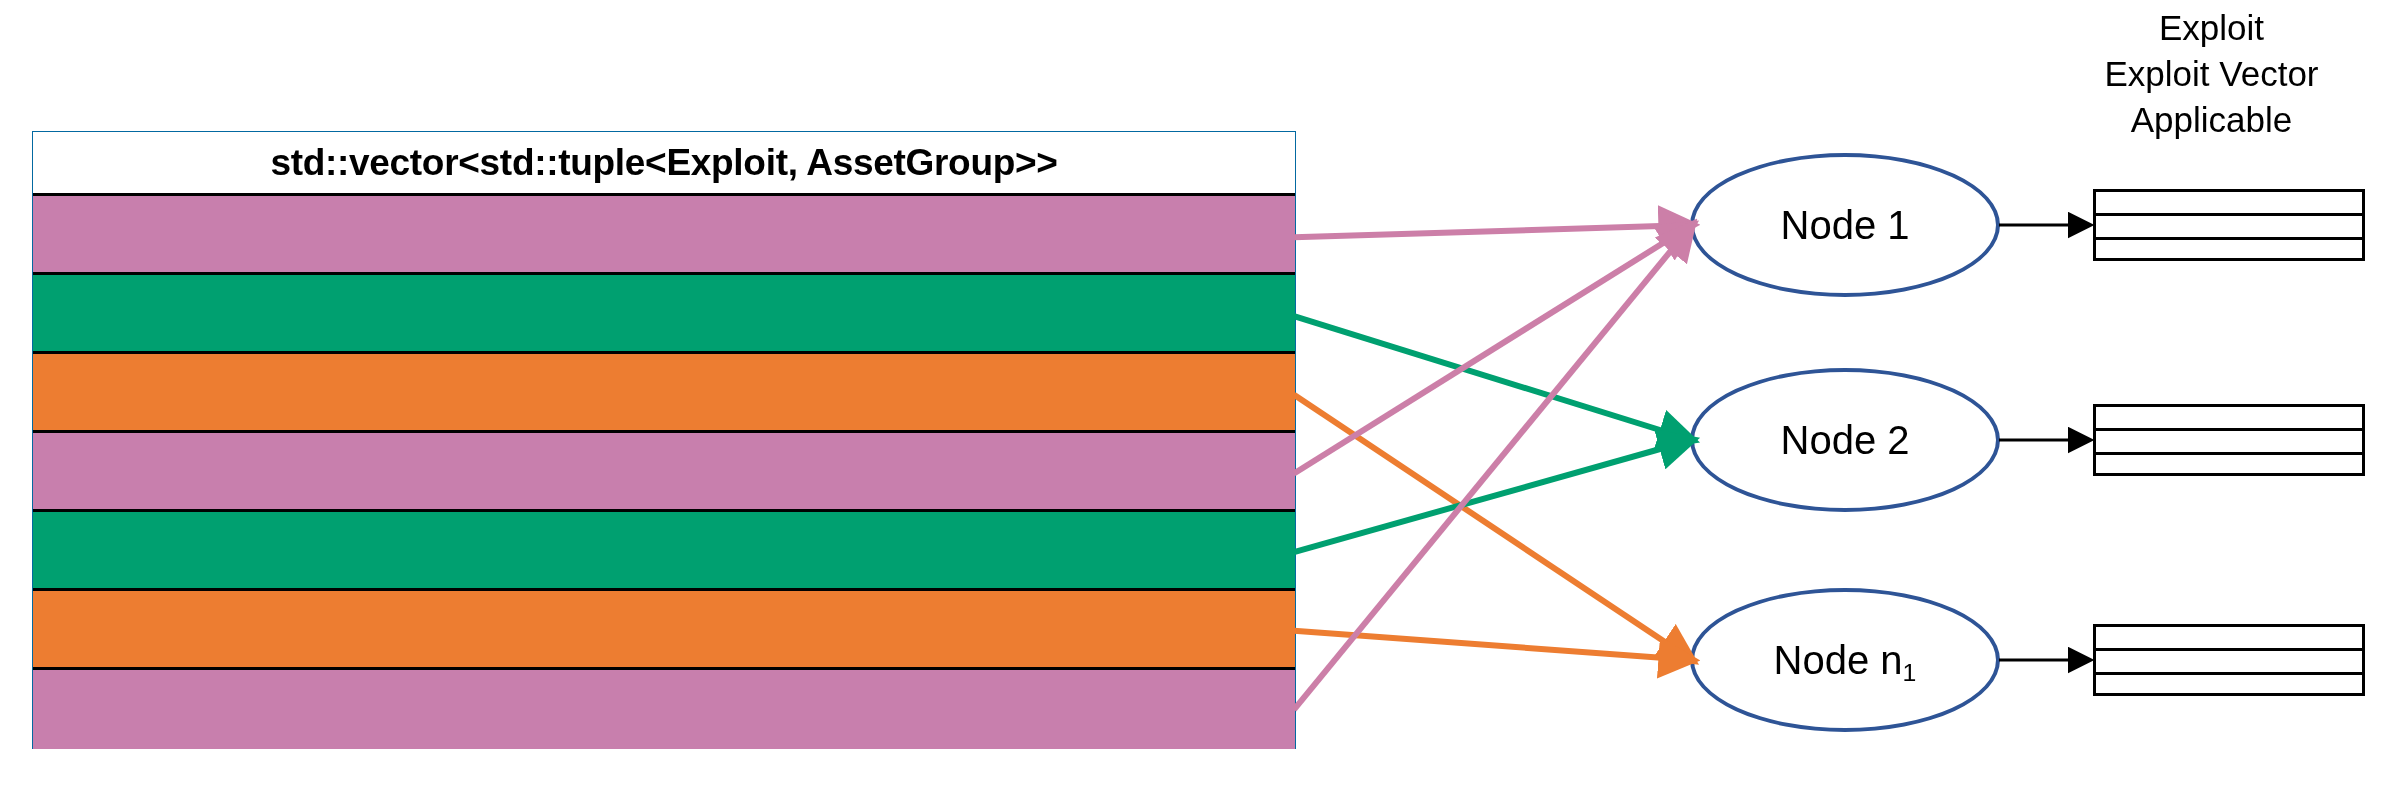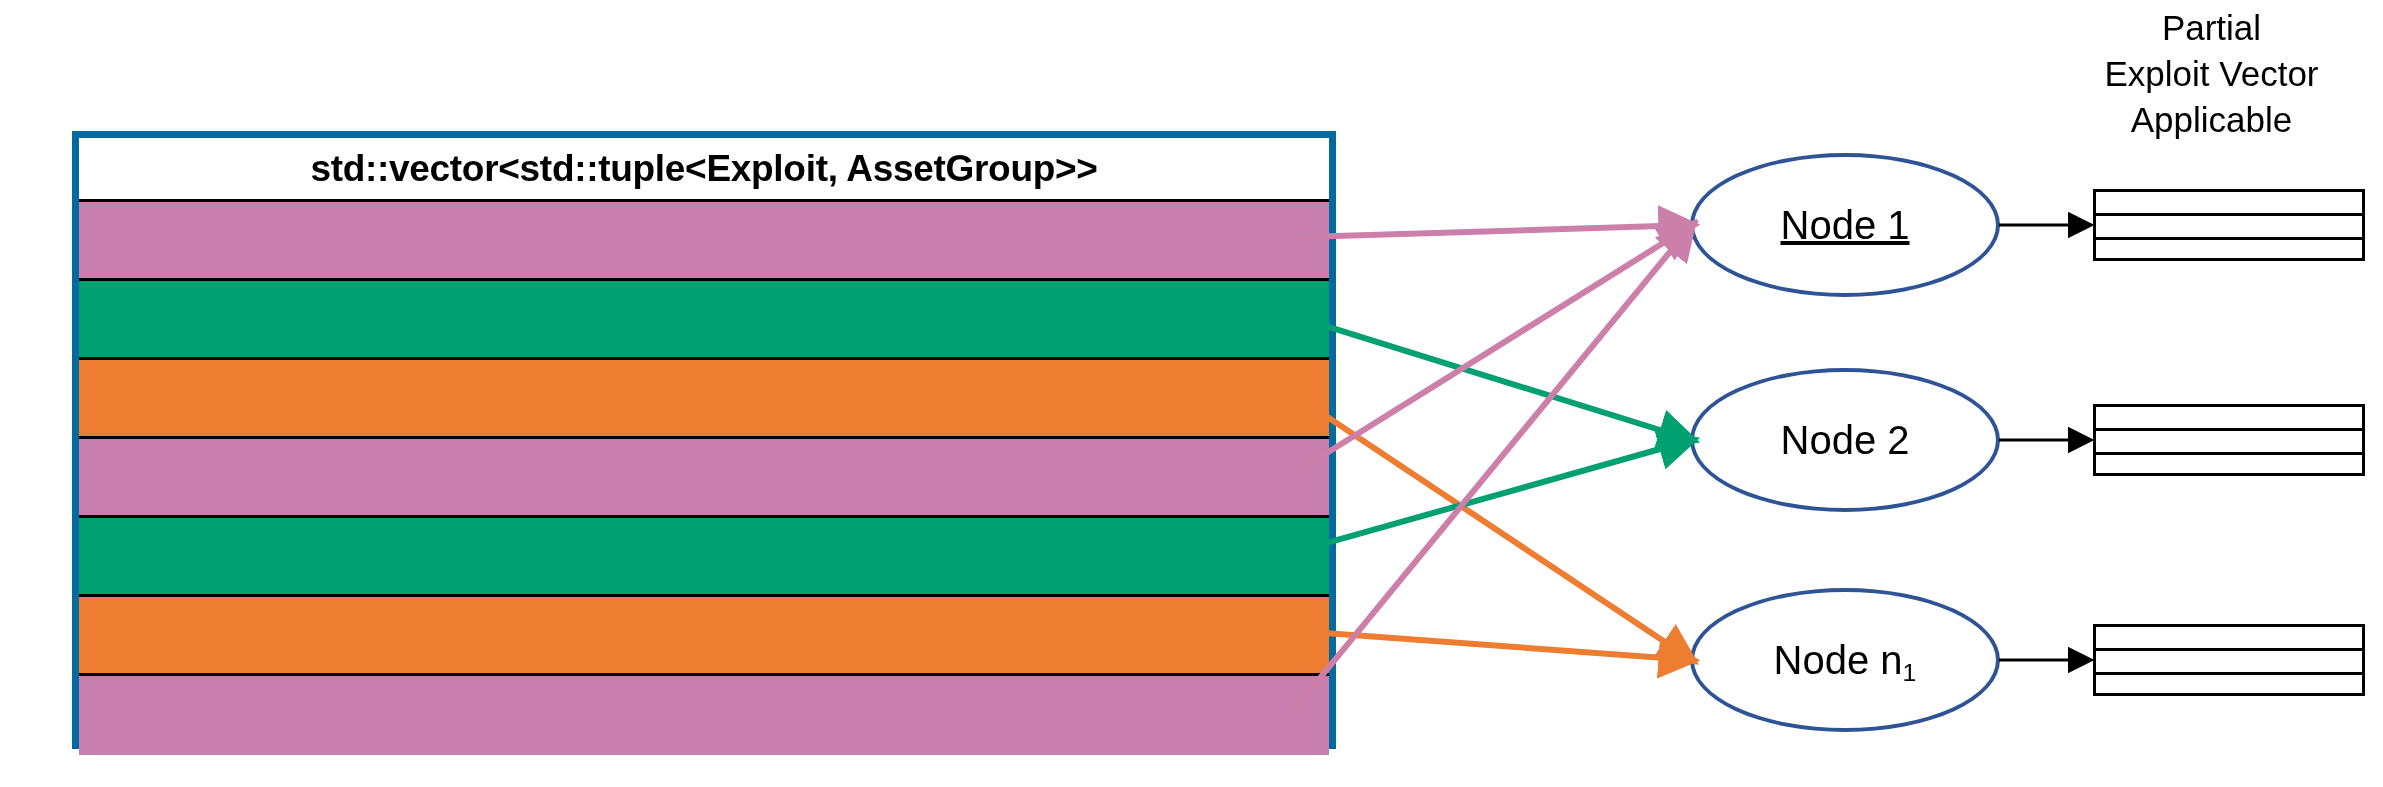--- a/index.html
+++ b/index.html
@@ -20,24 +20,23 @@
     background: #ffffff;
   }
 
   
   #vector-table {
     position: absolute;
     left: 32px;
     top: 131px;
     width: 1264px;
     height: 618px;
-    border: 7px solid #0369a1;
+    border: 1px solid #0369a1;
     box-sizing: border-box;
     background: #a3a3a3;
-    margin-left: 40px;
   }
   .vt-header {
     height: 64px;
     border-bottom: 3px solid #000000;
     box-sizing: border-box;
     background: #ffffff;
     display: flex;
     align-items: center;
     justify-content: center;
   }
@@ -129,40 +128,40 @@
     </div>
     <div class="vt-row" style="background: rgb(200, 127, 173);"></div>
     <div class="vt-row" style="background: rgb(0, 160, 112);"></div>
     <div class="vt-row" style="background: rgb(237, 125, 49);"></div>
     <div class="vt-row" style="background: rgb(200, 127, 173);"></div>
     <div class="vt-row" style="background: rgb(0, 160, 112);"></div>
     <div class="vt-row" style="background: rgb(237, 125, 49);"></div>
     <div class="vt-row" style="background: rgb(200, 127, 173);"></div>
   </div>
 
-  <div class="node" id="node-1" style="left:1690px; top:153px; width:310px; height:144px;text-decoration:underline;">
+  <div class="node" id="node-1" style="left:1690px; top:153px; width:310px; height:144px;">
     <span class="node-label">
       <span>Node 1</span>
     </span>
   </div>
 
   <div class="node" id="node-2" style="left:1690px; top:368px; width:310px; height:144px;text-align:right;">
     <span class="node-label">
       <span>Node 2</span>
     </span>
   </div>
 
   <div class="node" id="node-n1" style="left:1690px; top:588px; width:310px; height:144px;">
     <span class="node-label">
       <span>Node n</span><sub>1</sub>
     </span>
   </div>
 
   <div id="pae-caption">
-    <div>Partial</div>
+    <div>Exploit</div>
     <div>Exploit Vector</div>
     <div>Applicable</div>
   </div>
 
   <div class="pae-box" style="left: 2093px; top: 189px; width: 272px; height: 72px;">
     <div class="pae-cell" style="height:24px;"></div>
     <div class="pae-cell" style="height:24px;"></div>
     <div class="pae-cell" style="height:24px;"></div>
   </div>
 

